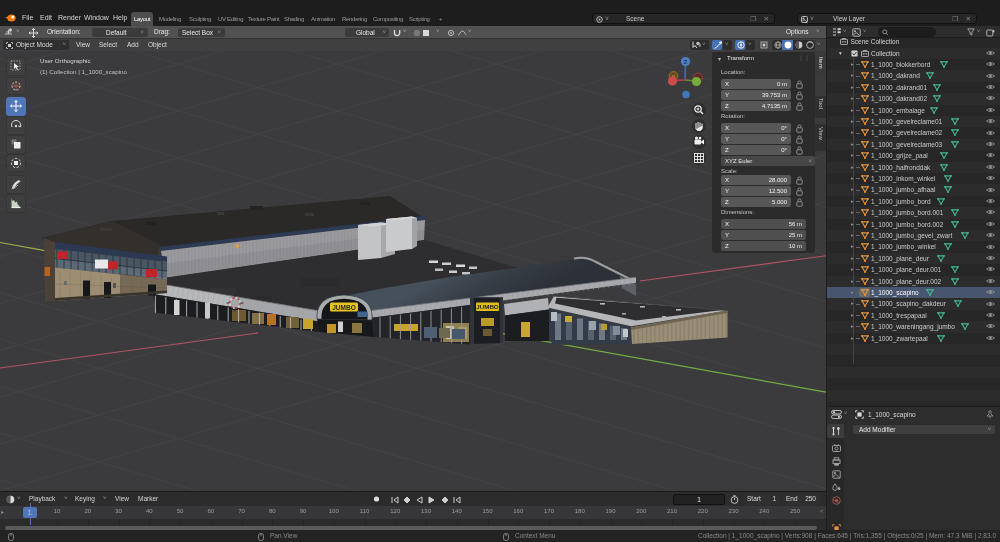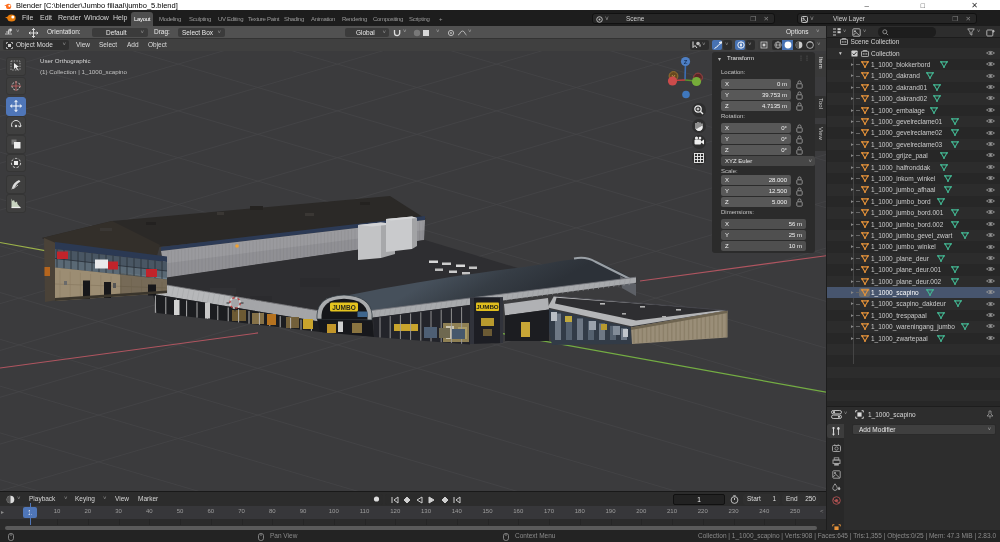--- a/index.html
+++ b/index.html
@@ -50,31 +50,20 @@
 #tl-ruler{position:absolute;left:0;top:14px;width:826px;height:13px;background:#37373a;color:#9d9d9d;font-size:6px;}
 #tl-body{position:absolute;left:0;top:27px;width:826px;height:6px;background:#2b2b2b;}
 #tl-scroll{position:absolute;left:0;top:33px;width:826px;height:6px;background:#2b2b2b;}
 
 #statusbar{left:0;top:530px;width:1000px;height:12px;background:#232323;color:#8b8b8b;font-size:6.5px;line-height:12px;}
 </style>
 </head>
 <body>
 <div id="root">
 
-<div id="titlebar" class="abs">
-  <svg class="abs" style="left:4px;top:1.5px" width="8" height="8" viewBox="0 0 8 8">
-        <circle cx="4.6" cy="4.4" r="2.6" fill="#ff7021"></circle>
-        <circle cx="5.4" cy="3.8" r="1.1" fill="#fff"></circle>
-        <path d="M0.2 3.2 L4 2.6 L3 4.4 Z" fill="#ff7021"></path>
-      </svg>
-  <span class="txt">Blender [C:\blender\Jumbo filiaal\jumbo_5.blend]</span>
-  <span class="winbtn" style="right:131px">–</span>
-  <span class="winbtn" style="right:75px;font-size:7px">□</span>
-  <span class="winbtn" style="right:22px">✕</span>
-</div>
 
 <div id="topbar" class="abs">
   <svg class="abs" style="left:5px;top:3px" width="12" height="10" viewBox="0 0 12 10">
         <ellipse cx="6.5" cy="5" rx="4.2" ry="3.6" fill="#e87d0d"></ellipse>
         <circle cx="7.8" cy="4" r="1.5" fill="#fff"></circle>
         <path d="M0 4.2 L6 3.2 L4.2 6.4 Z" fill="#e87d0d"></path>
       </svg>
   <span class="menu" style="left:22px">File</span>
   <span class="menu" style="left:40px">Edit</span>
   <span class="menu" style="left:58px">Render</span>

